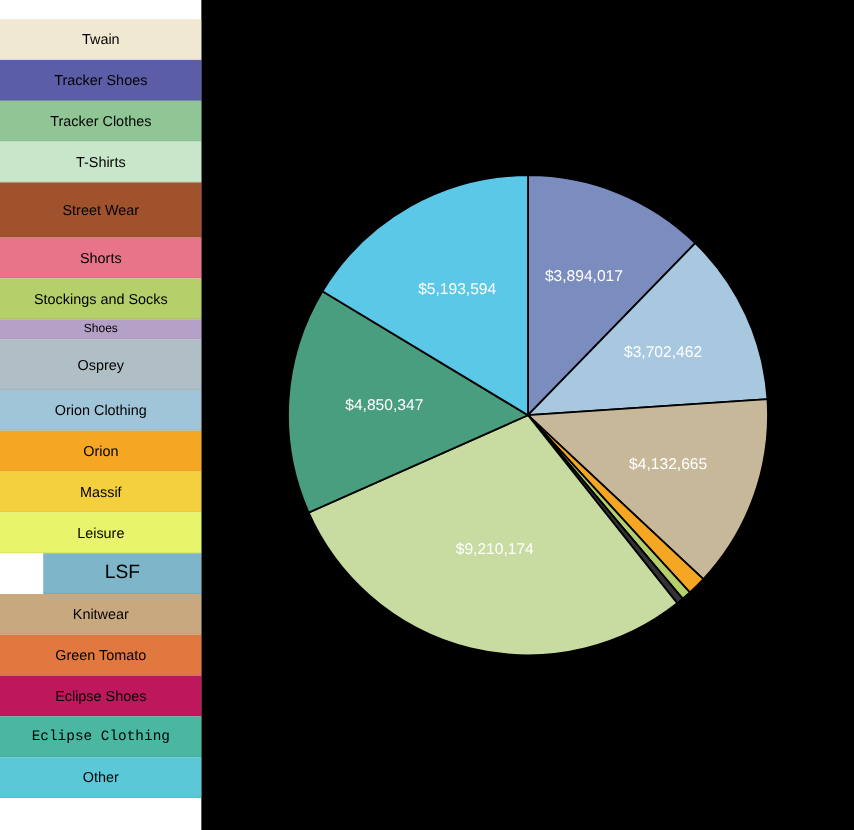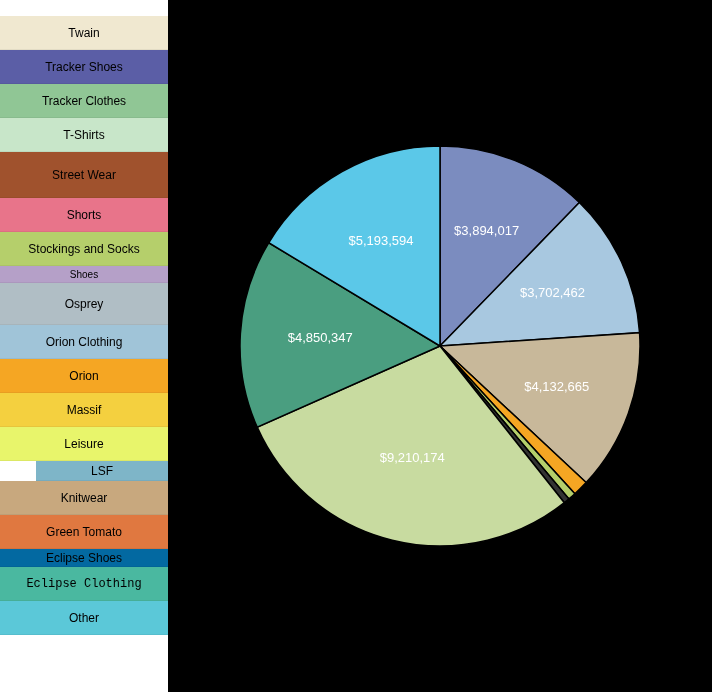--- a/index.html
+++ b/index.html
@@ -42,24 +42,24 @@
     <div style="background: rgb(200, 230, 201); height: 34px; display: flex; align-items: center; justify-content: center; font-size: 12px; color: rgb(0, 0, 0); border-bottom: 1px solid rgba(0, 0, 0, 0.05);">T-Shirts</div>
     <div style="background: rgb(160, 82, 45); height: 46px; display: flex; align-items: center; justify-content: center; font-size: 12px; color: rgb(0, 0, 0); border-bottom: 1px solid rgba(0, 0, 0, 0.05);">Street Wear</div>
     <div style="background: rgb(232, 116, 138); height: 34px; display: flex; align-items: center; justify-content: center; font-size: 12px; color: rgb(0, 0, 0); border-bottom: 1px solid rgba(0, 0, 0, 0.05);">Shorts</div>
     <div style="background: rgb(181, 207, 107); height: 34px; display: flex; align-items: center; justify-content: center; font-size: 12px; color: rgb(0, 0, 0); border-bottom: 1px solid rgba(0, 0, 0, 0.05);">Stockings and Socks</div>
     <div style="background: rgb(181, 160, 200); height: 17px; display: flex; align-items: center; justify-content: center; font-size: 10px; color: rgb(0, 0, 0); border-bottom: 1px solid rgba(0, 0, 0, 0.05);">Shoes</div>
     <div style="background: rgb(176, 190, 197); height: 42px; display: flex; align-items: center; justify-content: center; font-size: 12px; color: rgb(0, 0, 0); border-bottom: 1px solid rgba(0, 0, 0, 0.05);">Osprey</div>
     <div style="background: rgb(160, 196, 216); height: 34px; display: flex; align-items: center; justify-content: center; font-size: 12px; color: rgb(0, 0, 0); border-bottom: 1px solid rgba(0, 0, 0, 0.05);">Orion Clothing</div>
     <div style="background: rgb(245, 166, 35); height: 34px; display: flex; align-items: center; justify-content: center; font-size: 12px; color: rgb(0, 0, 0); border-bottom: 1px solid rgba(0, 0, 0, 0.05);">Orion</div>
     <div style="background: rgb(244, 208, 63); height: 34px; display: flex; align-items: center; justify-content: center; font-size: 12px; color: rgb(0, 0, 0); border-bottom: 1px solid rgba(0, 0, 0, 0.05);">Massif</div>
     <div style="background: rgb(232, 245, 107); height: 34px; display: flex; align-items: center; justify-content: center; font-size: 12px; color: rgb(0, 0, 0); border-bottom: 1px solid rgba(0, 0, 0, 0.05);">Leisure</div>
-    <div style="background: rgb(126, 181, 200); height: 20px; display: flex; align-items: center; justify-content: center; font-size: 12px; color: rgb(0, 0, 0); border-bottom: 1px solid rgba(0, 0, 0, 0.05); margin-left: 36px;">LSF</div>
+    <div style="background: rgb(126, 181, 200); height: 34px; display: flex; align-items: center; justify-content: center; font-size: 16px; color: rgb(0, 0, 0); border-bottom: 1px solid rgba(0, 0, 0, 0.05); margin-left: 36px;">LSF</div>
     <div style="background: rgb(200, 168, 126); height: 34px; display: flex; align-items: center; justify-content: center; font-size: 12px; color: rgb(0, 0, 0); border-bottom: 1px solid rgba(0, 0, 0, 0.05);">Knitwear</div>
     <div style="background: rgb(224, 120, 64); height: 34px; display: flex; align-items: center; justify-content: center; font-size: 12px; color: rgb(0, 0, 0); border-bottom: 1px solid rgba(0, 0, 0, 0.05);">Green Tomato</div>
-    <div style="background: #0369a1; height: 18px; display: flex; align-items: center; justify-content: center; font-size: 12px; color: rgb(0, 0, 0); border-bottom: 1px solid rgba(0, 0, 0, 0.05);">Eclipse Shoes</div>
+    <div style="background: #be185d; height: 34px; display: flex; align-items: center; justify-content: center; font-size: 12px; color: rgb(0, 0, 0); border-bottom: 1px solid rgba(0, 0, 0, 0.05);">Eclipse Shoes</div>
     <div style="background: rgb(74, 184, 160); height: 34px; display: flex; align-items: center; justify-content: center; font-size: 12px; color: rgb(0, 0, 0); border-bottom: 1px solid rgba(0, 0, 0, 0.05); font-family: Liberation Mono, monospace;">Eclipse Clothing</div>
     <div style="background: rgb(91, 200, 216); height: 34px; display: flex; align-items: center; justify-content: center; font-size: 12px; color: rgb(0, 0, 0); border-bottom: 1px solid rgba(0, 0, 0, 0.05);">Other</div>
   </div>
 
 <div id="chart-area">
   <svg id="pie-chart" width="480" height="480" viewBox="0 0 480 480">
   <path d="M 240 240 L 240 40 A 200 200 0 0 1 379.3727647913001 96.55930690899135 Z" fill="#7b8cbf" stroke="#000" stroke-width="1.5"></path>
       <text x="286.62767158653355" y="125.10065168845225" text-anchor="middle" dominant-baseline="middle" font-size="13" fill="#fff">$3,894,017</text>
       <path d="M 240 240 L 379.3727647913001 96.55930690899135 A 200 200 0 0 1 439.5553628385726 226.6711905120665 Z" fill="#a8c8e0" stroke="#000" stroke-width="1.5"></path>
       <text x="352.54382444774467" y="187.9434194488801" text-anchor="middle" dominant-baseline="middle" font-size="13" fill="#fff">$3,702,462</text>

